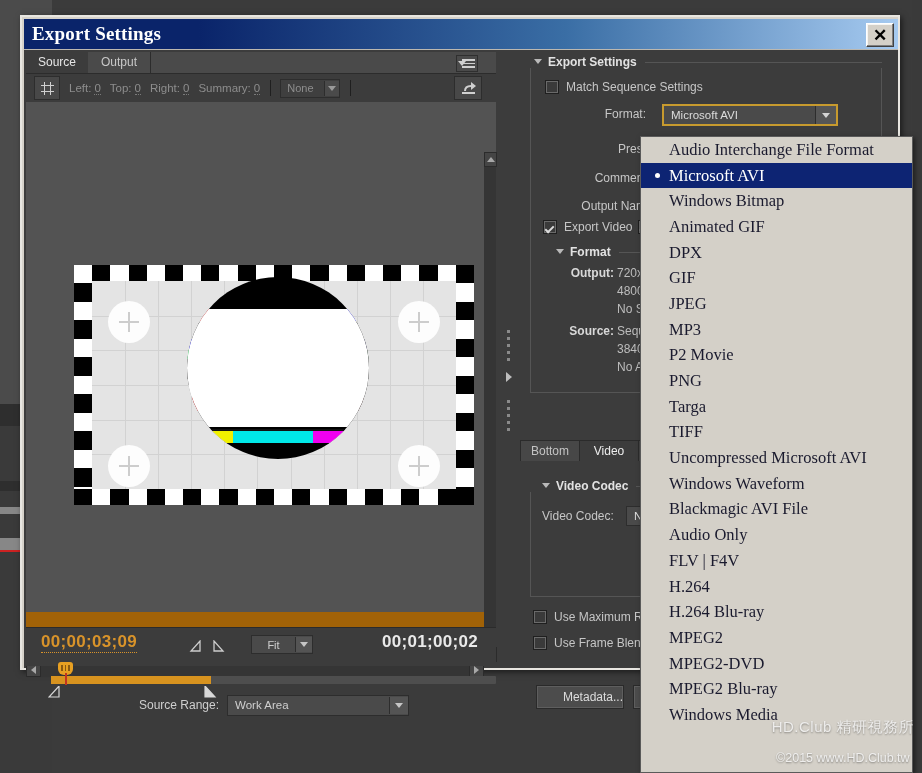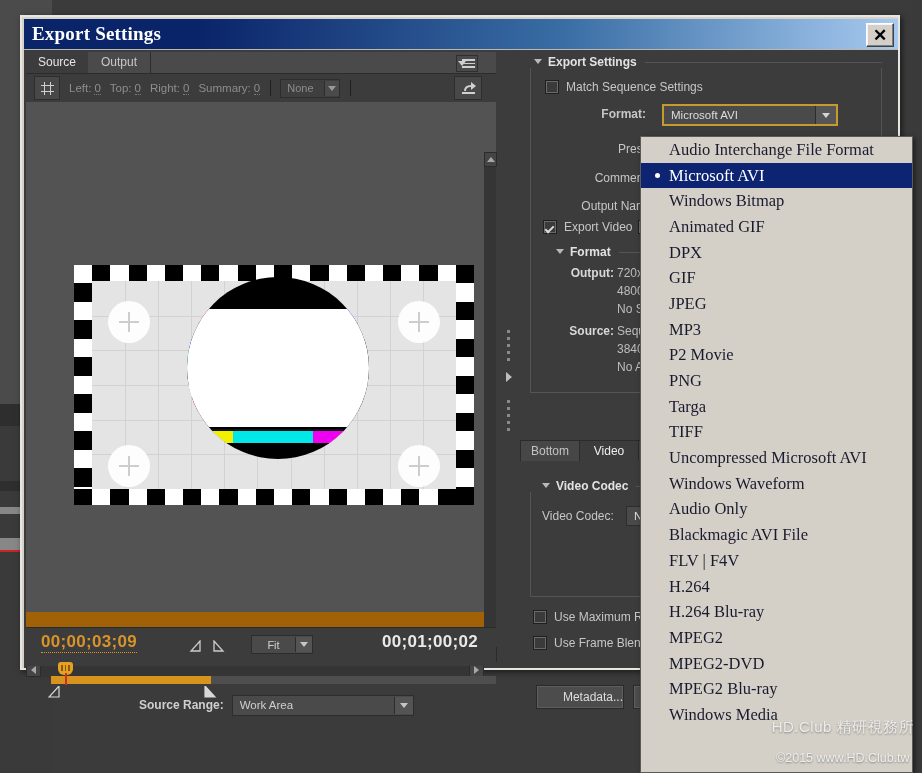--- a/index.html
+++ b/index.html
@@ -131,21 +131,21 @@
   #scrubwrap{position:absolute;left:0;top:607px;width:470px;height:46px;}
   #scrubbar{position:absolute;left:25px;top:17px;width:445px;height:8px;background:#4e4e4e;border-radius:1px;}
   #scrubfill{position:absolute;left:0;top:0;width:160px;height:8px;background:#d8931f;}
   #playhead{position:absolute;left:32px;top:3px;width:15px;height:22px;}
   #playhead .head{position:absolute;left:0;top:0;width:15px;height:13px;background:#e8a022;border-radius:3px 3px 6px 6px;}
   #playhead .stem{position:absolute;left:6.5px;top:11px;width:2px;height:12px;background:#c3331f;}
   #playhead .g{position:absolute;top:3px;width:1.5px;height:6px;background:#8a5a10;}
   .rangehandle{position:absolute;top:25px;width:13px;height:12px;cursor:pointer;}
 
   #srcrange{position:absolute;left:0;top:640px;width:470px;height:26px;display:flex;align-items:center;}
-  #srcrange .lbl{font-size:12px;color:#cfcfcf;margin-left:113px;font-weight:bold;}
+  #srcrange .lbl{font-size:12px;color:#cfcfcf;margin-left:113px;}
   #srcdrop{margin-left:8px;width:180px;height:19px;background:#4a4a4a;border:1px solid #2d2d2d;
            display:flex;align-items:center;cursor:pointer;}
   #srcdrop span{font-size:11.5px;color:#cfcfcf;margin-left:7px;flex:1;}
   #srcdrop .arw{width:18px;height:17px;background:#545454;border-left:1px solid #2d2d2d;display:flex;align-items:center;justify-content:center;}
 
   
   #splitter{position:absolute;left:480px;top:60px;width:12px;height:560px;}
   .grip{position:absolute;left:3px;width:3px;height:3px;background:#8a8a8a;}
 
   
@@ -469,21 +469,21 @@
         <div class="twisty open"></div>
         <div class="grouptitle">Export Settings</div>
         <div class="grouprule"></div>
       </div>
 
       <div class="row" style="position:absolute;left:29px;top:28px;">
         <div class="cbx"></div>
         <span>Match Sequence Settings</span>
       </div>
 
-      <div style="position:absolute;left:20px;top:55px;width:110px;font-weight:bold;" class="flabel">Format:</div>
+      <div style="position:absolute;left:20px;top:55px;width:110px;" class="flabel">Format:</div>
       <div class="fielddrop focus" style="position:absolute;left:146px;top:52px;width:172px;">
         <span>Microsoft AVI</span>
         <div class="arw">
           <div style="width:0;height:0;border-left:4px solid transparent;border-right:4px solid transparent;border-top:5px solid #d4d4d4;"></div>
         </div>
       </div>
 
       <div style="position:absolute;left:30px;top:90px;width:110px;" class="flabel">Preset:</div>
       <div style="position:absolute;left:30px;top:119px;width:110px;" class="flabel">Comments:</div>
       <div style="position:absolute;left:30px;top:147px;width:110px;" class="flabel">Output Name:</div>
@@ -611,25 +611,25 @@
     <div class="ddrow">
       <div class="bullet"></div>
       <span>Uncompressed Microsoft AVI</span>
     </div>
     <div class="ddrow">
       <div class="bullet"></div>
       <span>Windows Waveform</span>
     </div>
     <div class="ddrow">
       <div class="bullet"></div>
+      <span>Blackmagic AVI File</span>
+    </div>
+    <div class="ddrow">
+      <div class="bullet"></div>
       <span>Audio Only</span>
-    </div>
-    <div class="ddrow">
-      <div class="bullet"></div>
-      <span>Blackmagic AVI File</span>
     </div>
     <div class="ddrow">
       <div class="bullet"></div>
       <span>FLV | F4V</span>
     </div>
     <div class="ddrow">
       <div class="bullet"></div>
       <span>H.264</span>
     </div>
     <div class="ddrow">

